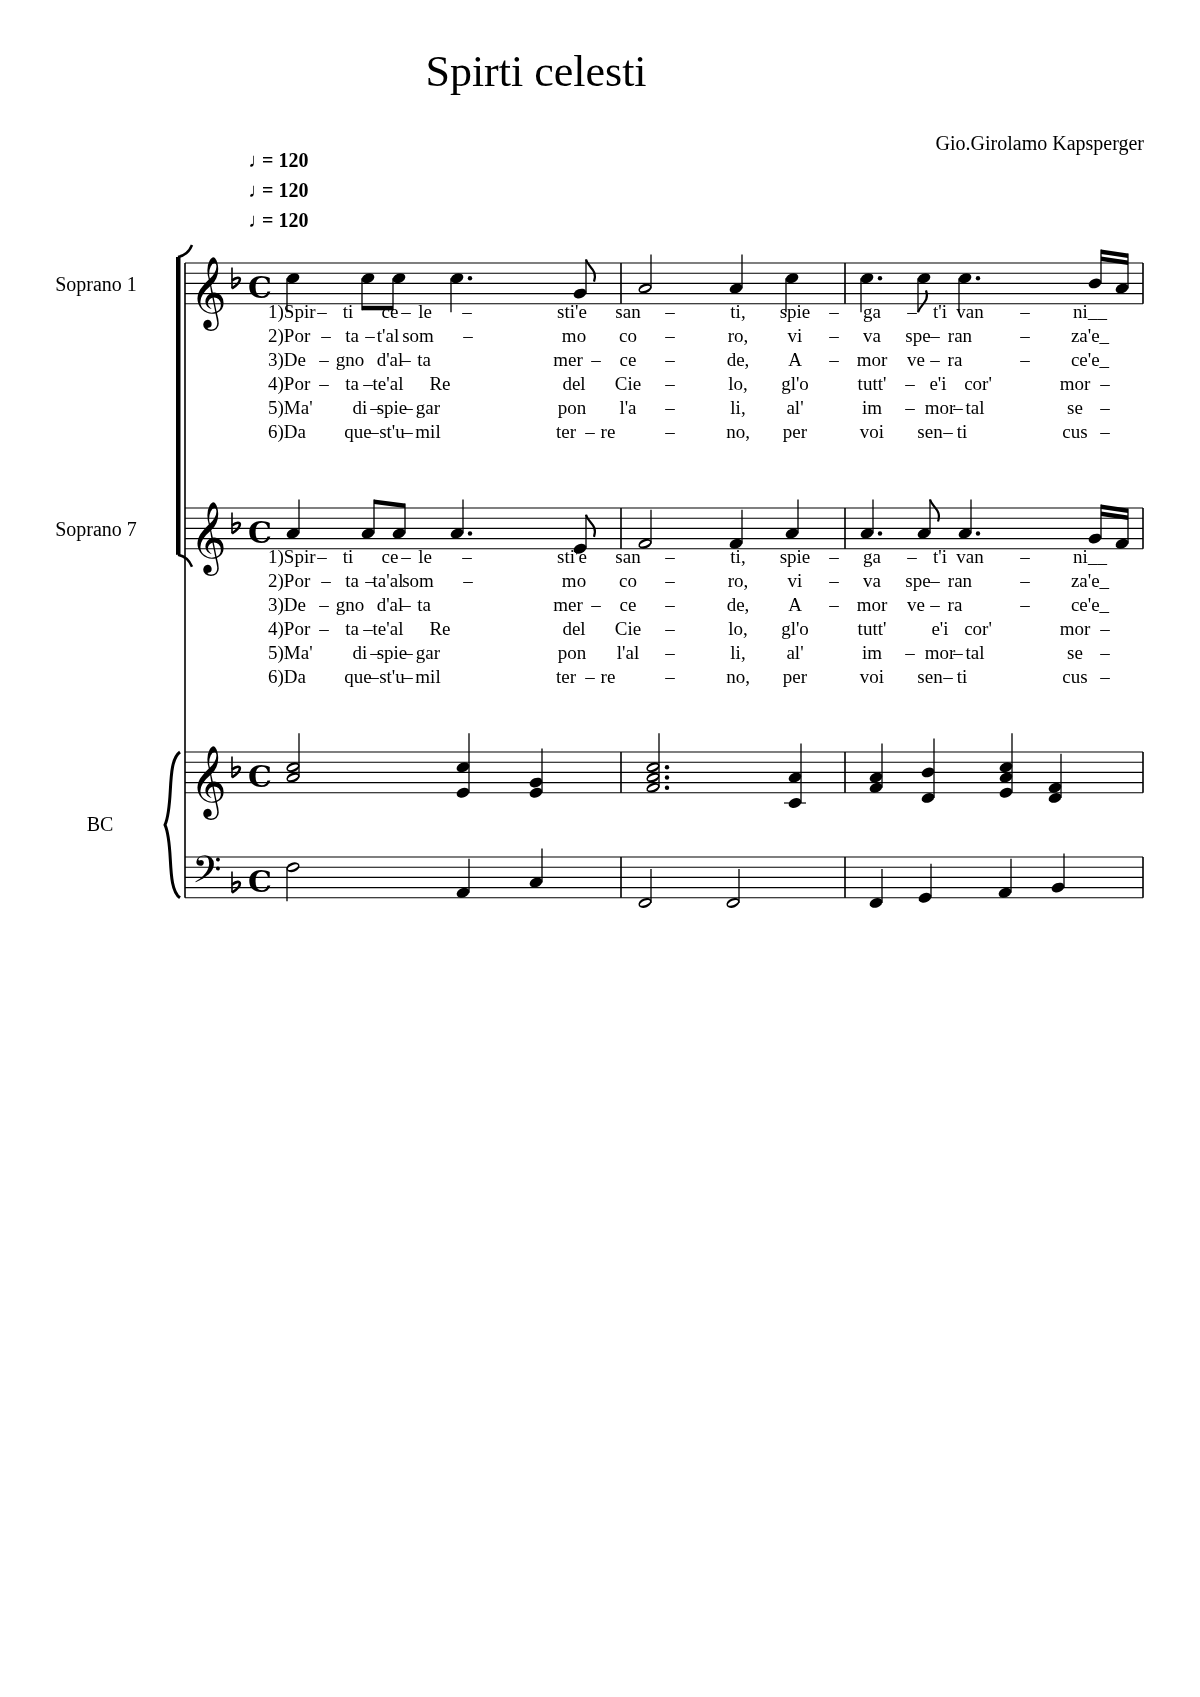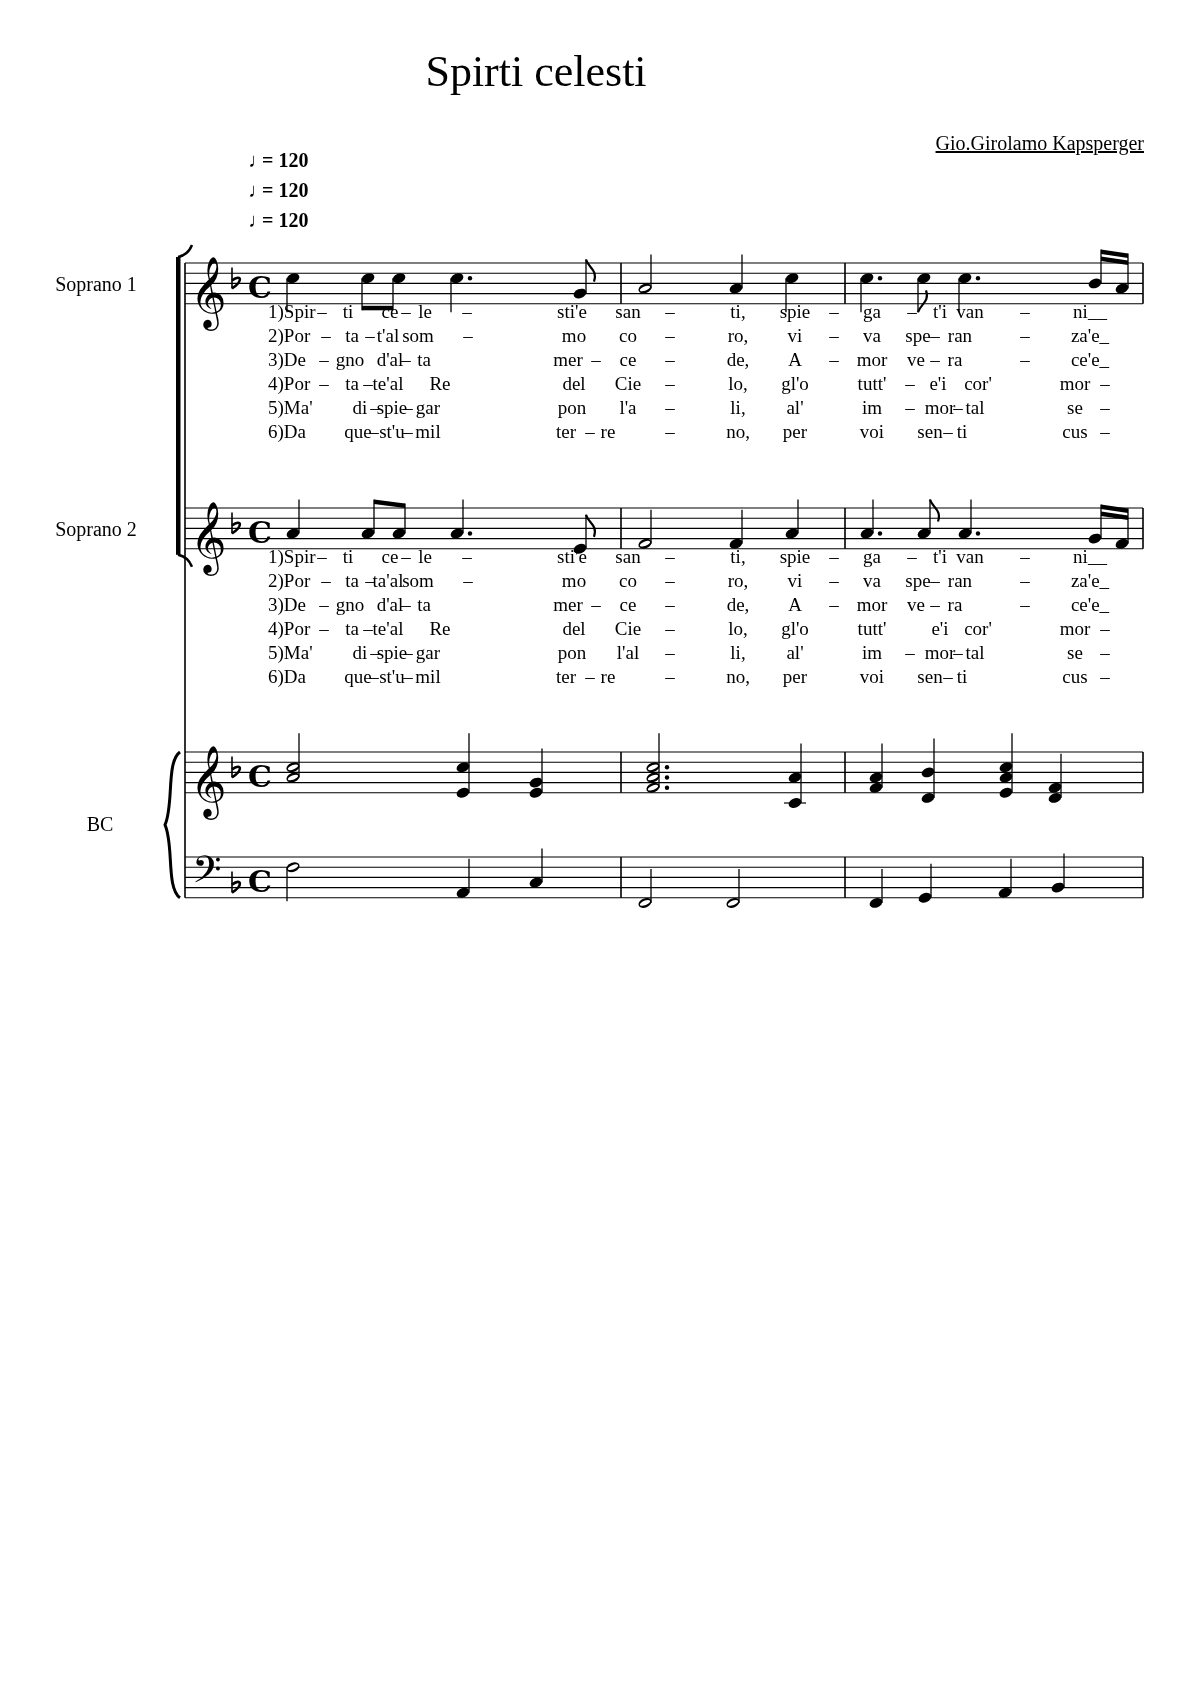--- a/index.html
+++ b/index.html
@@ -1,20 +1,20 @@
 <!DOCTYPE html>
 <html><head>
 <meta charset="utf-8">
 <style>
   html, body { margin:0; padding:0; background:#ffffff; }
   body { width:1200px; height:1697px; position:relative; overflow:hidden;
          font-family:"Liberation Serif", "DejaVu Serif", serif; color:#000; }
   .title { position:absolute; top:44px; left:0; width:1072px; text-align:center;
            font-size:44px; line-height:56px; }
-  .composer { position:absolute; top:130px; right:56px; font-size:20px; line-height:26px;text-decoration:underline; }
+  .composer { position:absolute; top:130px; right:56px; font-size:20px; line-height:26px; }
   .tempo { position:absolute; left:248px; font-size:20px; font-weight:bold; line-height:24px;text-align:center; }
   .tempo .qn { display:inline-block; width:14px; }
   .inst { position:absolute; font-size:20px; line-height:24px; text-align:center; width:120px; left:36px; }
   svg#score { position:absolute; left:0; top:0; }
   .lyric { font-family:"Liberation Serif", "DejaVu Serif", serif; font-size:19px; }
 </style>
 </head>
 <body>
 
 <div class="title">Spirti celesti</div>
@@ -24,21 +24,21 @@
   <span class="qn">♩</span><span>= 120</span>
 </div>
 <div class="tempo" style="top:178px">
   <span class="qn">♩</span><span>= 120</span>
 </div>
 <div class="tempo" style="top:208px">
   <span class="qn">♩</span><span>= 120</span>
 </div>
 
 <div class="inst" style="top:272px">Soprano 1</div>
-<div class="inst" style="top:517px">Soprano 2</div>
+<div class="inst" style="top:517px">Soprano 7</div>
 <div class="inst" style="top:812px;width:120px;left:40px">BC</div>
 
 <svg id="score" width="1200" height="1697">
     <g>
       <line x1="185" x2="1143" y1="263" y2="263" stroke="#000" stroke-width="1.1"></line>
       <line x1="185" x2="1143" y1="273.2" y2="273.2" stroke="#000" stroke-width="1.1"></line>
       <line x1="185" x2="1143" y1="283.4" y2="283.4" stroke="#000" stroke-width="1.1"></line>
       <line x1="185" x2="1143" y1="293.6" y2="293.6" stroke="#000" stroke-width="1.1"></line>
       <line x1="185" x2="1143" y1="303.8" y2="303.8" stroke="#000" stroke-width="1.1"></line>
       <line x1="621" x2="621" y1="263" y2="303.8" stroke="#000" stroke-width="1.6"></line>

